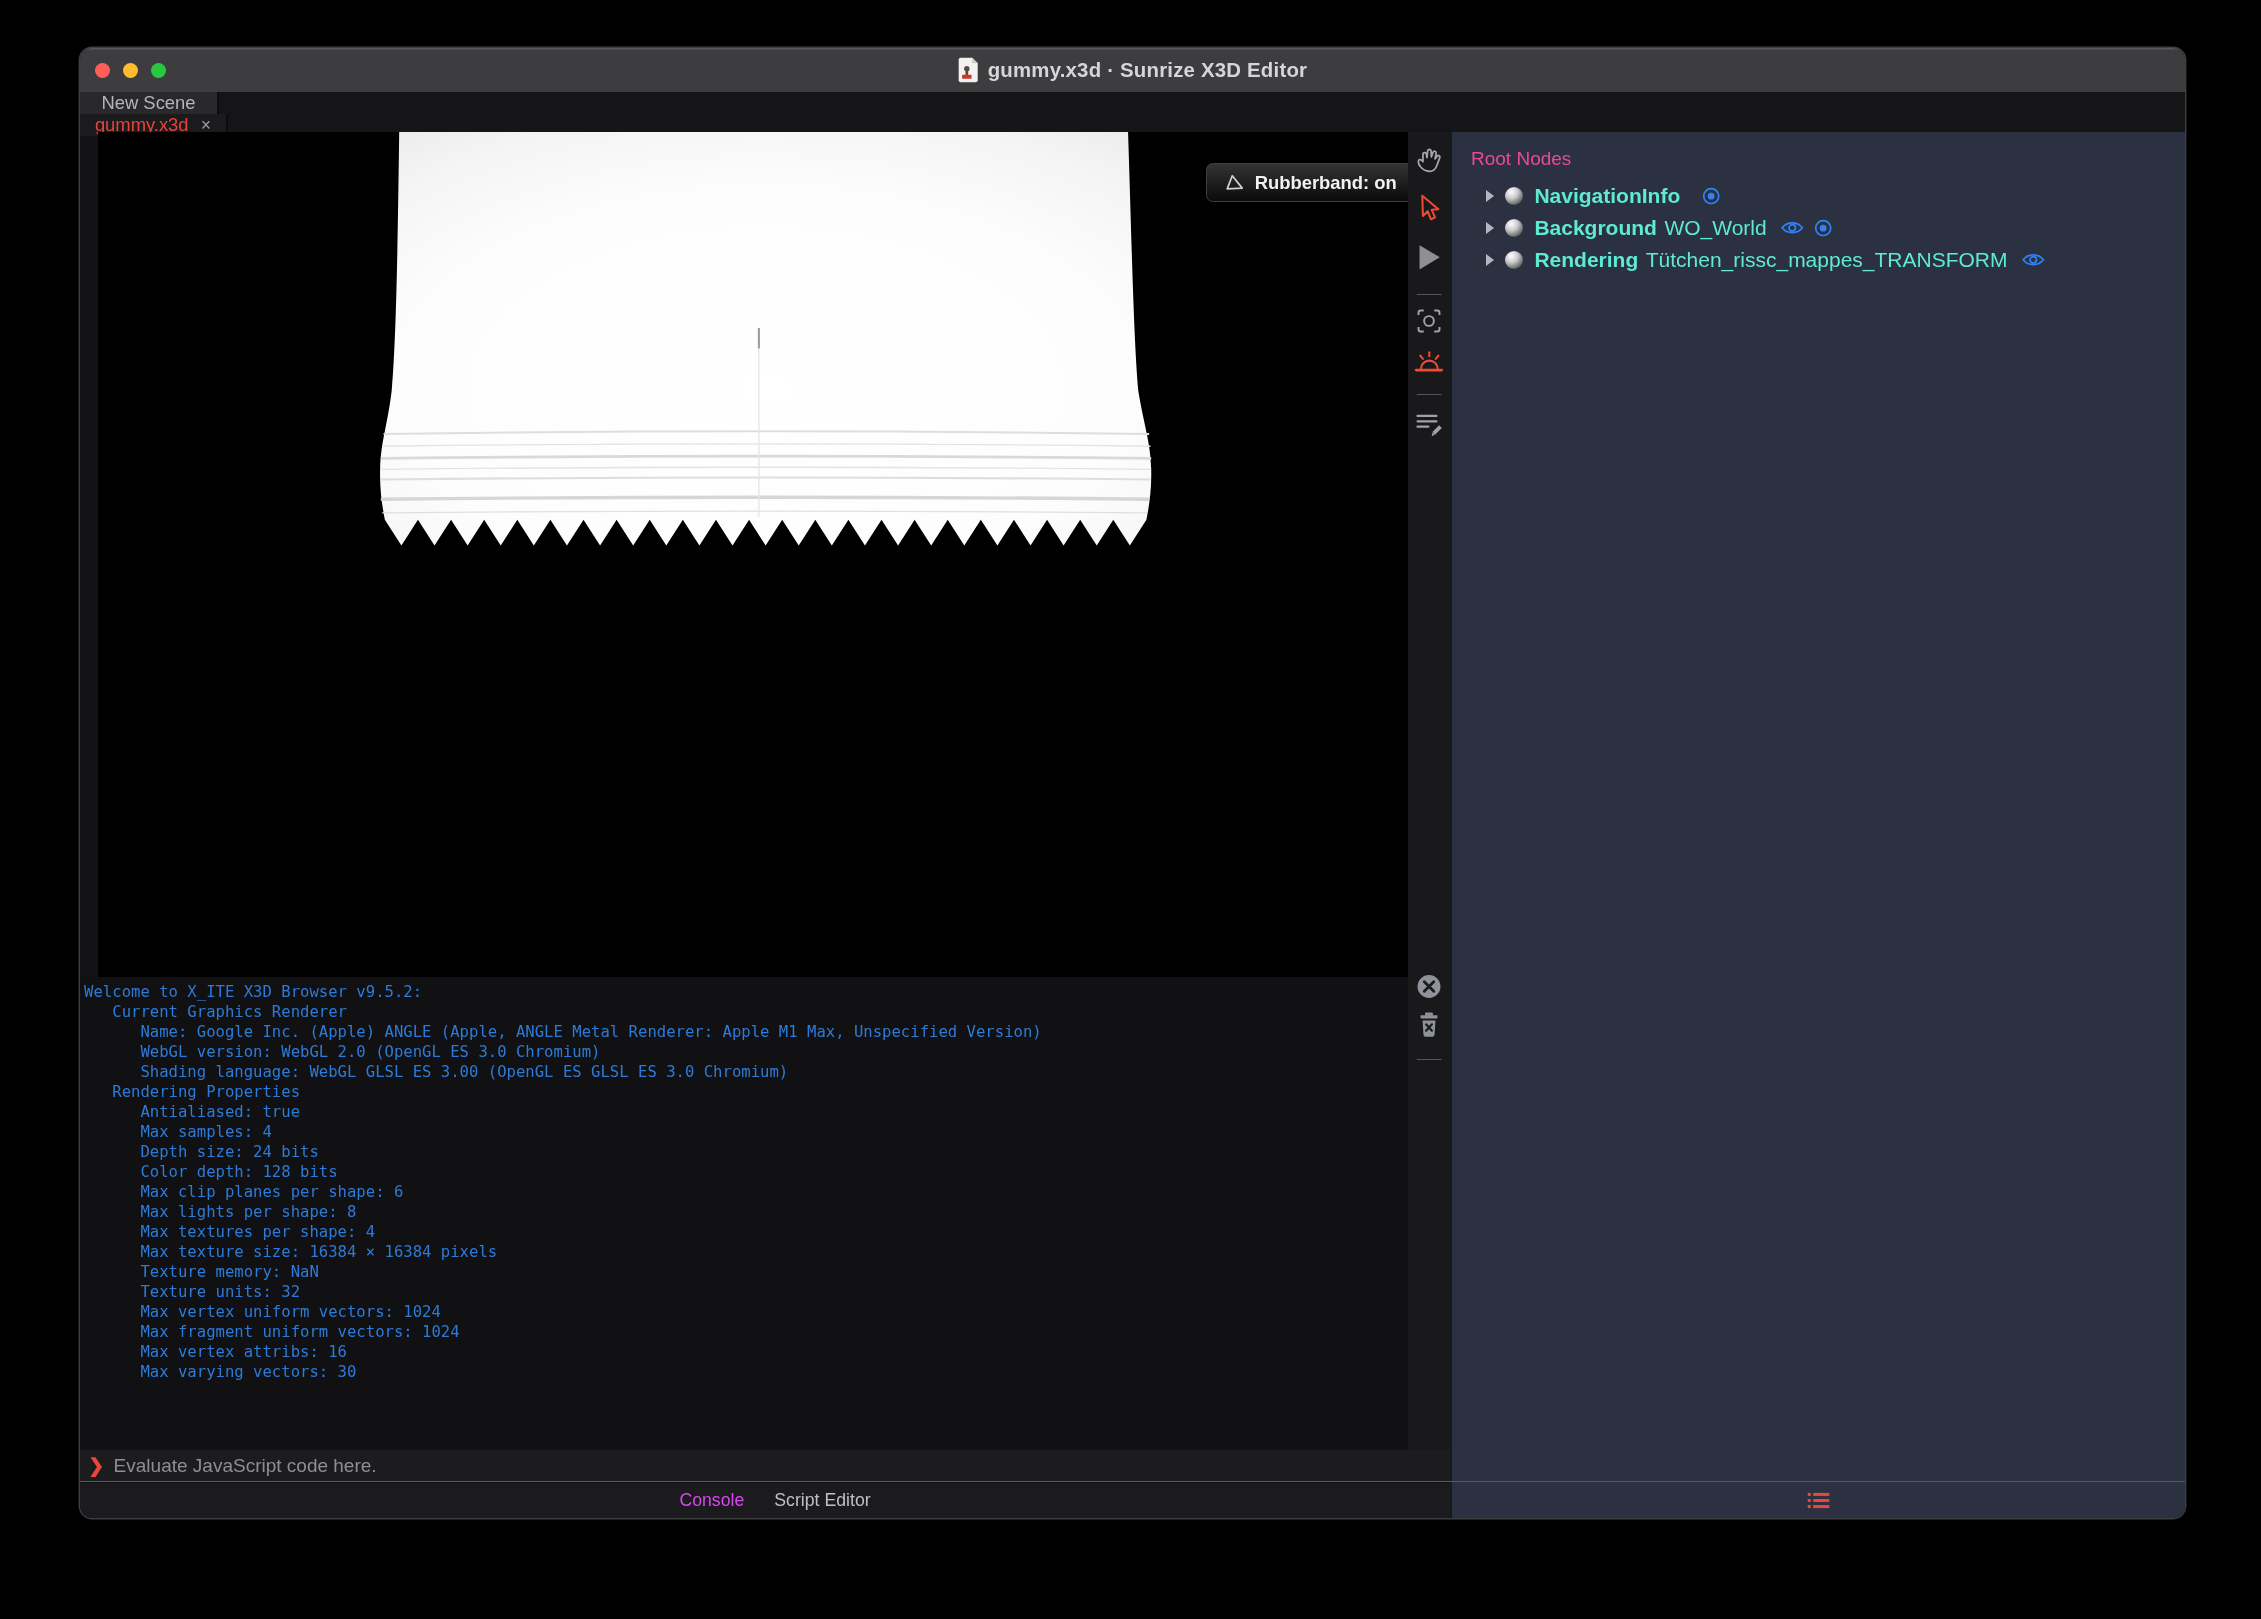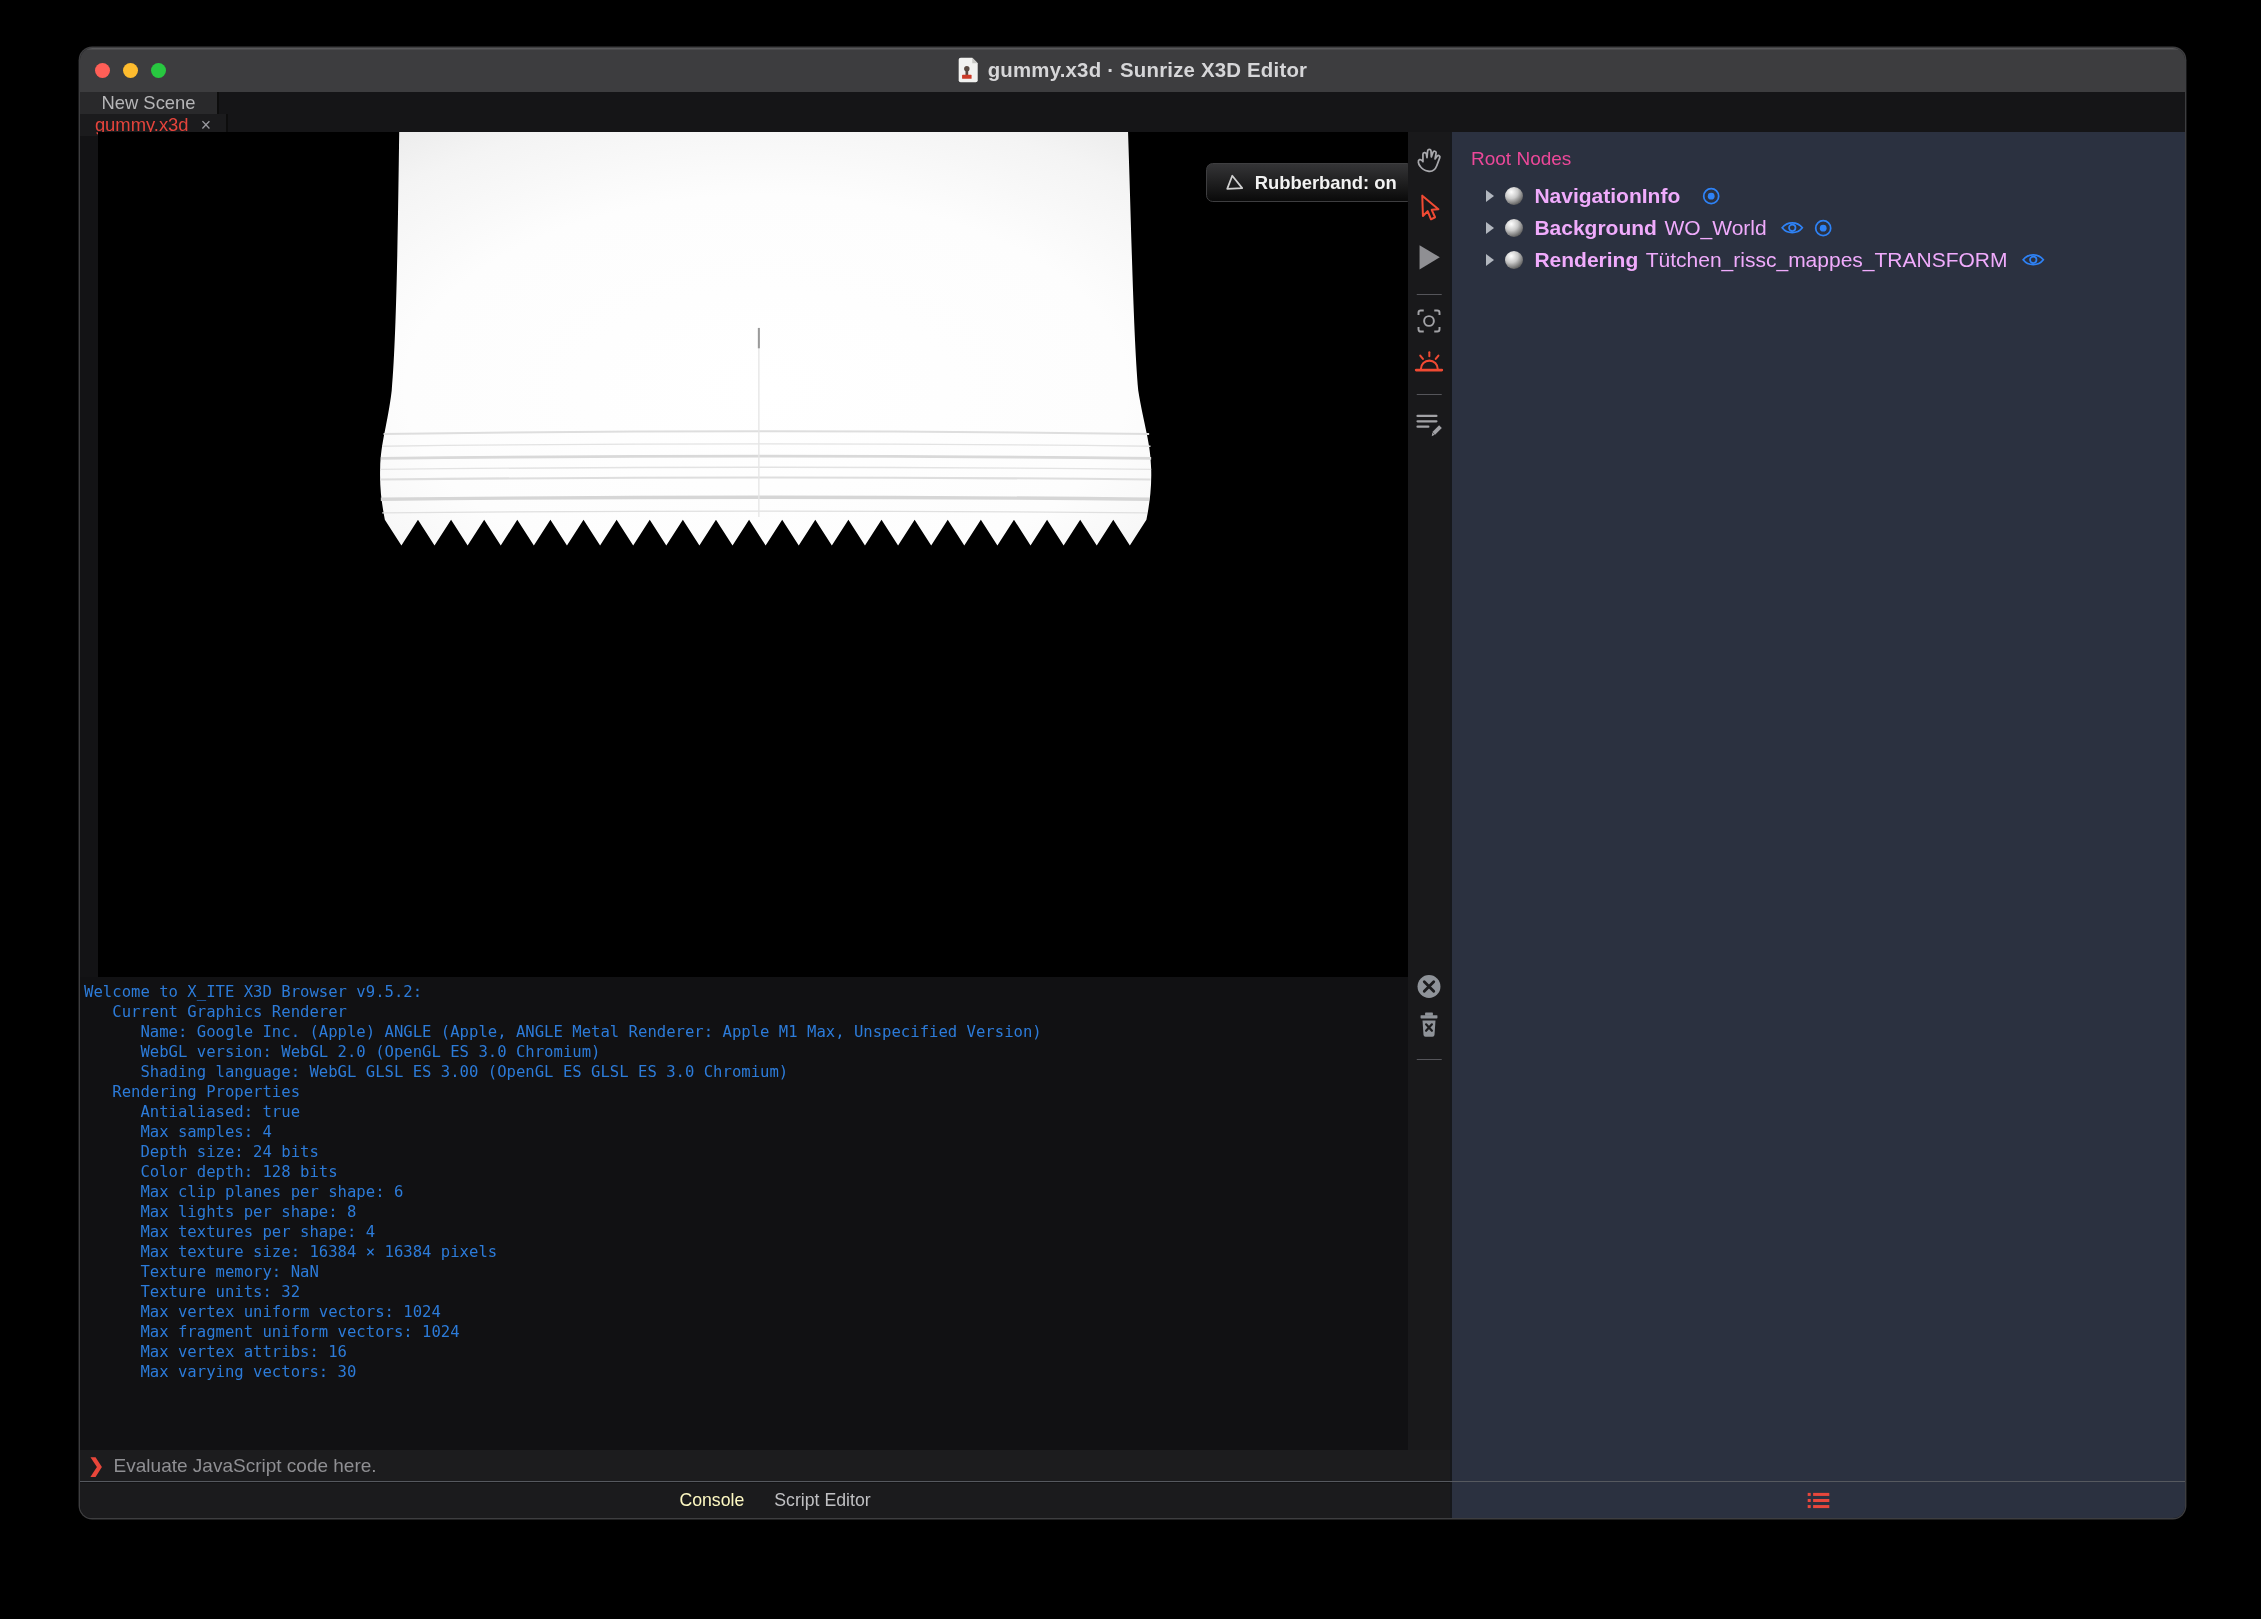--- a/index.html
+++ b/index.html
@@ -30,21 +30,21 @@
   .viewport{position:absolute;left:18px;top:84px;width:1370px;height:846px;background:#000000;overflow:hidden;}
   .console-area{position:absolute;left:0;top:929px;width:1370px;height:473px;background:#111113;overflow:hidden;}
   .console-pre{margin:0;padding:5.4px 0 0 4.1px;white-space:pre;color:#2c7bd9;
                font-family:"DejaVu Sans Mono",monospace;font-size:15.6px;line-height:20px;}
   .inputrow{position:absolute;left:0;top:1402px;width:1370px;height:31px;background:#1c1c1e;
             display:flex;align-items:center;padding-left:8.2px;box-sizing:border-box;gap:9.5px;}
   .prompt{color:#e8463a;font-size:19px;font-weight:bold;}
   .placeholder{color:#8f8f93;font-size:19px;}
   .bottombar{position:absolute;left:0;top:1435px;width:1370px;height:35px;background:#1b1b1d;
              display:flex;align-items:center;justify-content:center;gap:30px;font-size:17.7px;}
-  .btab-active{color:#fef9c3;margin-left:20px;}
+  .btab-active{color:#d946ef;margin-left:20px;}
   .btab{color:#c0c0c3;}
   .hdivider{position:absolute;left:0;top:1433px;width:2105px;height:1.4px;background:#56595f;z-index:5;}
 
   
   .strip{position:absolute;left:1328px;top:84px;width:42px;height:1318px;background:#19191b;}
   .strip .tool{position:absolute;left:50%;transform:translateX(-50%);}
   .strip .sep{position:absolute;left:50%;transform:translateX(-50%);width:24.5px;height:1.4px;background:#55555a;}
 
   
   .badge{position:absolute;right:54px;top:31px;height:39px;display:flex;align-items:center;gap:11px;
@@ -55,21 +55,21 @@
   
   .panel{position:absolute;left:1370px;top:84px;width:735px;height:1386px;background:#2b3140;
          border-left:2px solid #16181c;box-sizing:border-box;}
   .panel-header{padding:16.3px 0 0 19px;color:#ec4899;font-size:19px;}
   .tree{margin-top:9.5px;}
   .tree-row{height:32px;display:flex;align-items:center;padding-left:34px;gap:11px;}
   .expander{width:0;height:0;border-left:8.8px solid #b2b7bf;border-top:6.1px solid transparent;
             border-bottom:6.1px solid transparent;}
   .sphere{width:18.4px;height:18.4px;border-radius:50%;
           background:radial-gradient(circle at 35% 28%,#ffffff,#c9c9c9 38%,#5a5a5a 78%,#2e2e2e);}
-  .node-text{font-size:21px;color:#f0abfc;white-space:nowrap;display:flex;align-items:baseline;gap:7.5px;}
+  .node-text{font-size:21px;color:#5eead4;white-space:nowrap;display:flex;align-items:baseline;gap:7.5px;}
   .node-type{font-weight:bold;}
   .node-icons{display:flex;align-items:center;gap:8.2px;margin-left:2.7px;}
   .panel-footer{position:absolute;left:0;top:1351px;width:100%;height:35px;
                 display:flex;align-items:center;justify-content:center;}
 
   svg{display:block;}
 </style>
 </head>
 <body>
 

